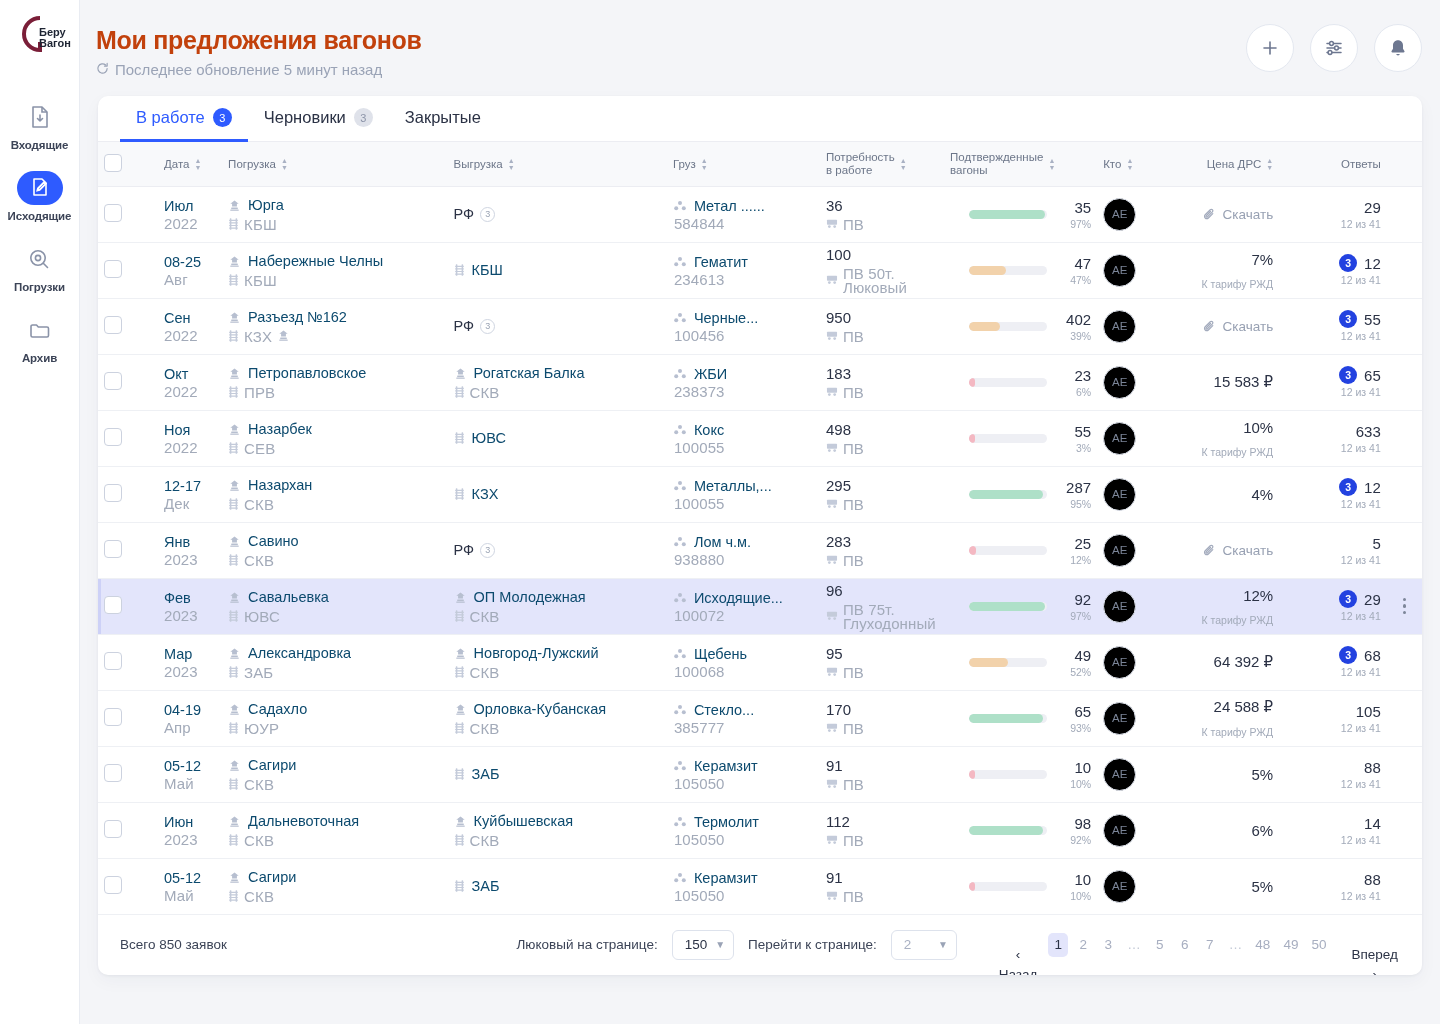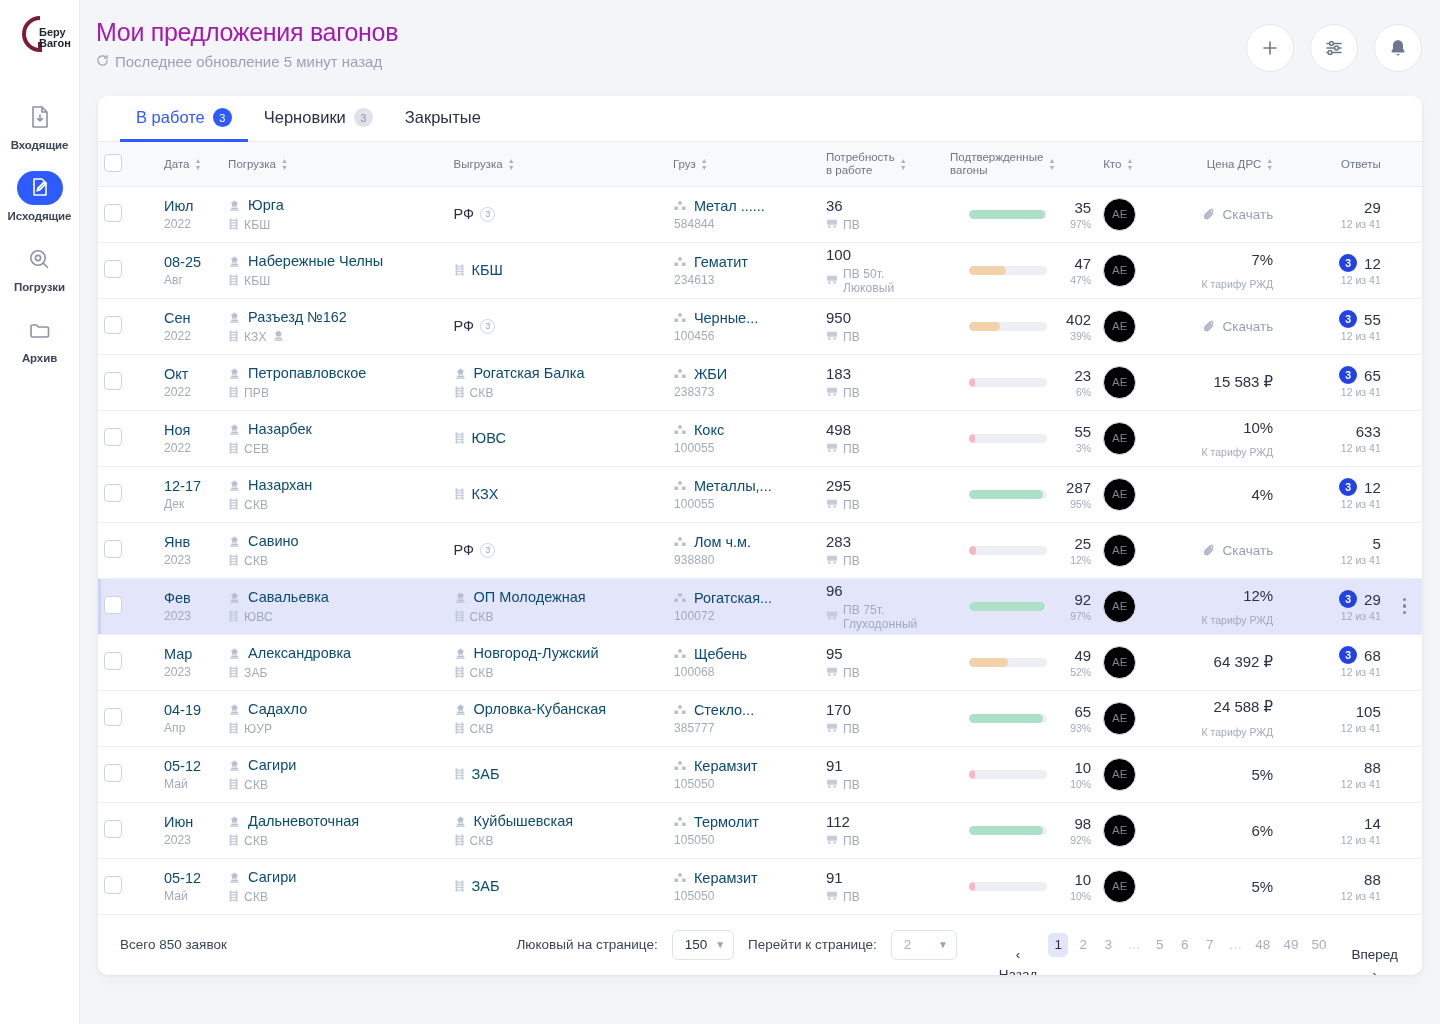--- a/index.html
+++ b/index.html
@@ -44,21 +44,21 @@
   .avatar-circle {
     width: 38px; height: 38px; border-radius: 50%;
     border: 1px solid #d7dce7; display: flex; align-items: center; justify-content: center;
     font-size: 13px; color: #5d6880; letter-spacing: 0.3px; cursor: pointer; background: #fff;
   }
 
   
   .main { flex: 1; height: 1024px; position: relative; padding: 0 16px 0 16px; }
 
   .page-header { padding: 18px 0 0 0; position: relative; height: 96px; }
-  .page-title { font-size: 25px; font-weight: 400; color: #a21caf; letter-spacing: -0.3px; }
+  .page-title { font-size: 25px; font-weight: 700; color: #c2410c; letter-spacing: -0.3px; margin-top: 8px; }
   .page-sub { display: flex; align-items: center; gap: 6px; margin-top: 6px; font-size: 15px; color: #9aa3b6; }
   .header-actions { position: absolute; right: 2px; top: 24px; display: flex; gap: 16px; }
   .round-btn {
     width: 48px; height: 48px; border-radius: 50%; background: #ffffff;
     border: 1px solid #e4e8f0; display: flex; align-items: center; justify-content: center;
     color: #6d7790; cursor: pointer;
   }
 
   
   .card {
@@ -97,21 +97,21 @@
     font-size: 14px; color: #2b3245;
   }
   tr.row.selected td { background: #e3e5fb; }
   tr.row.selected td:first-child { box-shadow: inset 3px 0 0 #cdd1f7; }
 
   .cb {
     width: 18px; height: 18px; border: 1.6px solid #ccd2df; border-radius: 4px; background: #fff;
     display: inline-block; cursor: pointer;
   }
   .cell-main { font-size: 14.5px; color: #0c4a6e; line-height: 17px; }
-  .cell-sub { font-size: 12px; color: #a2aab9; line-height: 14px; margin-top: 2px; letter-spacing: 0.1px; }
+  .cell-sub { font-size: 15px; color: #a2aab9; line-height: 14px; margin-top: 2px; letter-spacing: 0.1px; }
   .with-icon { display: flex; align-items: center; gap: 7px; }
   .ico { flex: 0 0 auto; display: inline-flex; color: #b7bfd0; }
   .sub-row { display: flex; align-items: center; gap: 5px; margin-top: 2px; }
   .nowrap { white-space: nowrap; overflow: hidden; text-overflow: ellipsis; }
 
   .pill-rf { display: flex; align-items: center; gap: 6px; font-size: 14.5px; }
   .mini-badge {
     width: 15px; height: 15px; border-radius: 50%; border: 1px solid #cfd5e1;
     font-size: 9px; color: #9aa3b4; display: inline-flex; align-items: center; justify-content: center;
   }
@@ -1164,21 +1164,21 @@
               </td>
               <td>
                 <div class="with-icon">
                   <span class="ico">
                     <svg width="14" height="13" viewBox="0 0 14 13" fill="#b7bfd0">
                       <circle cx="7" cy="3" r="2"></circle>
                       <circle cx="3.2" cy="8.2" r="2"></circle>
                       <circle cx="10.8" cy="8.2" r="2"></circle>
                     </svg>
                   </span>
-                  <span class="cell-main nowrap">Рогатская...</span>
+                  <span class="cell-main nowrap">Исходящие...</span>
                 </div>
                 <div class="cell-sub" style="padding-left:1px">100072</div>
               </td>
               <td>
                 <div class="num-cell">96</div>
                 <div class="sub-row">
                   <span class="ico">
                     <svg width="12" height="11" viewBox="0 0 13 12" fill="#c4cbda">
                       <rect x="1" y="2" width="11" height="5.4" rx="0.8"></rect>
                       <circle cx="3.6" cy="9.4" r="1.5"></circle>

